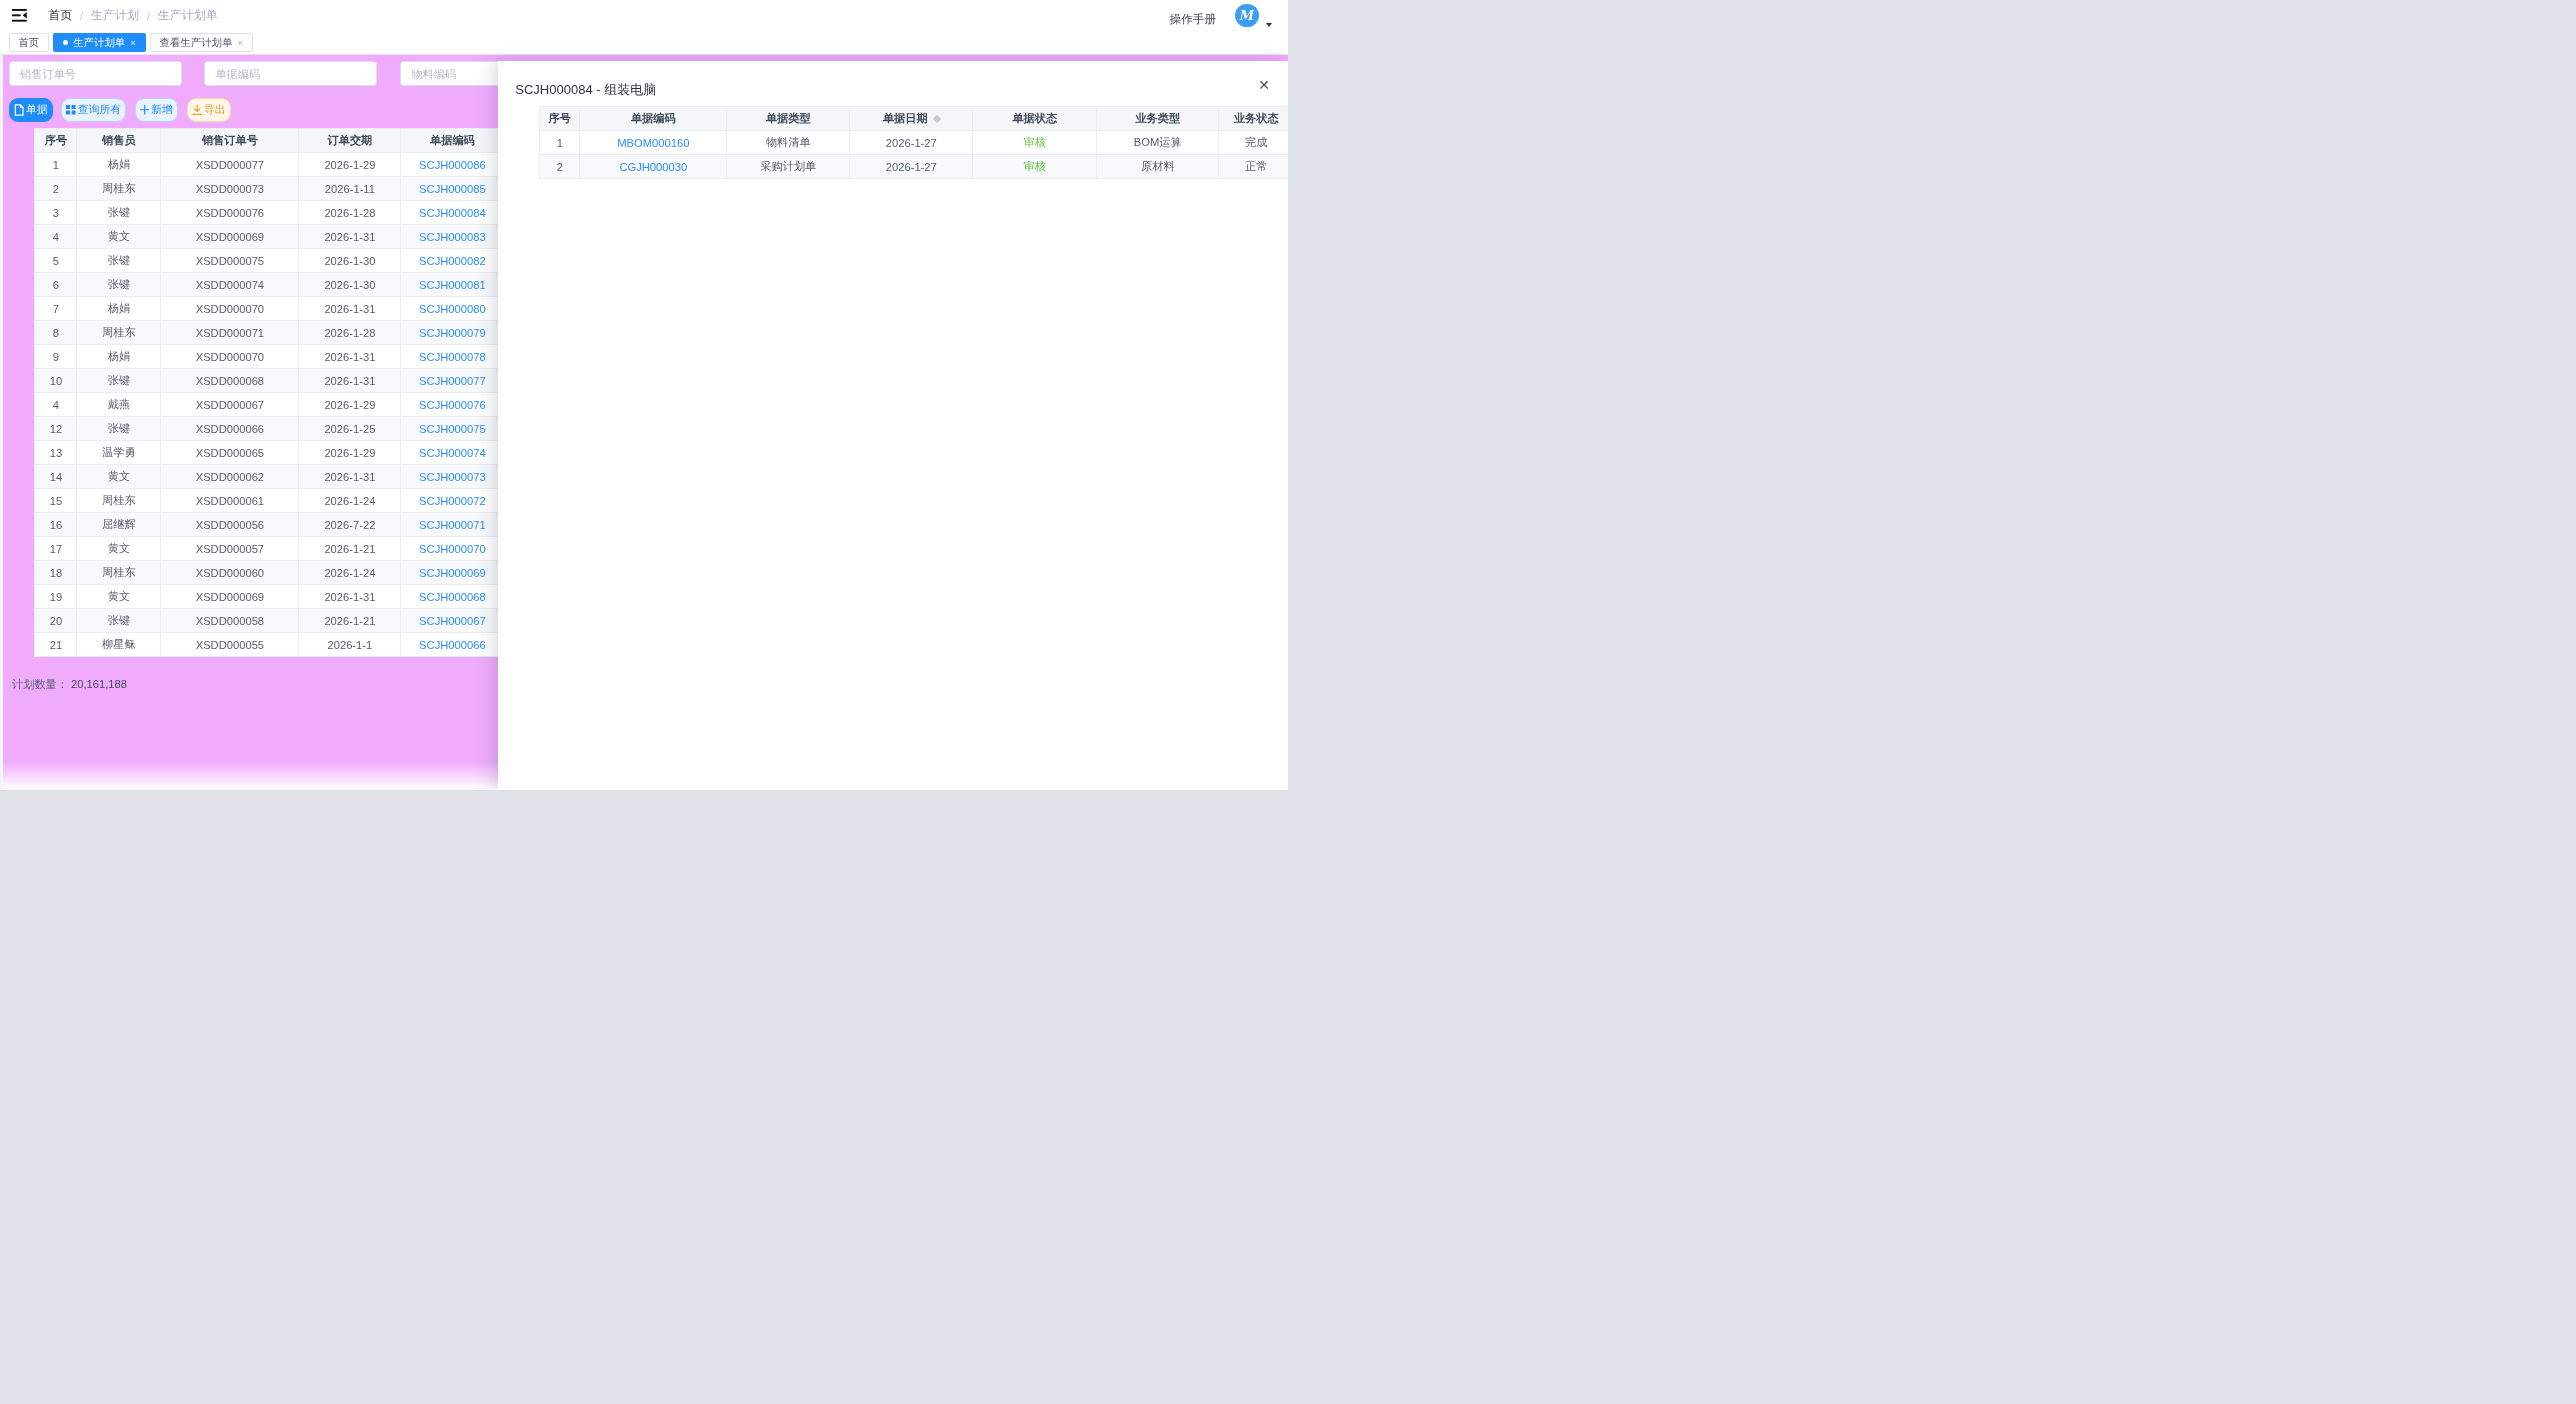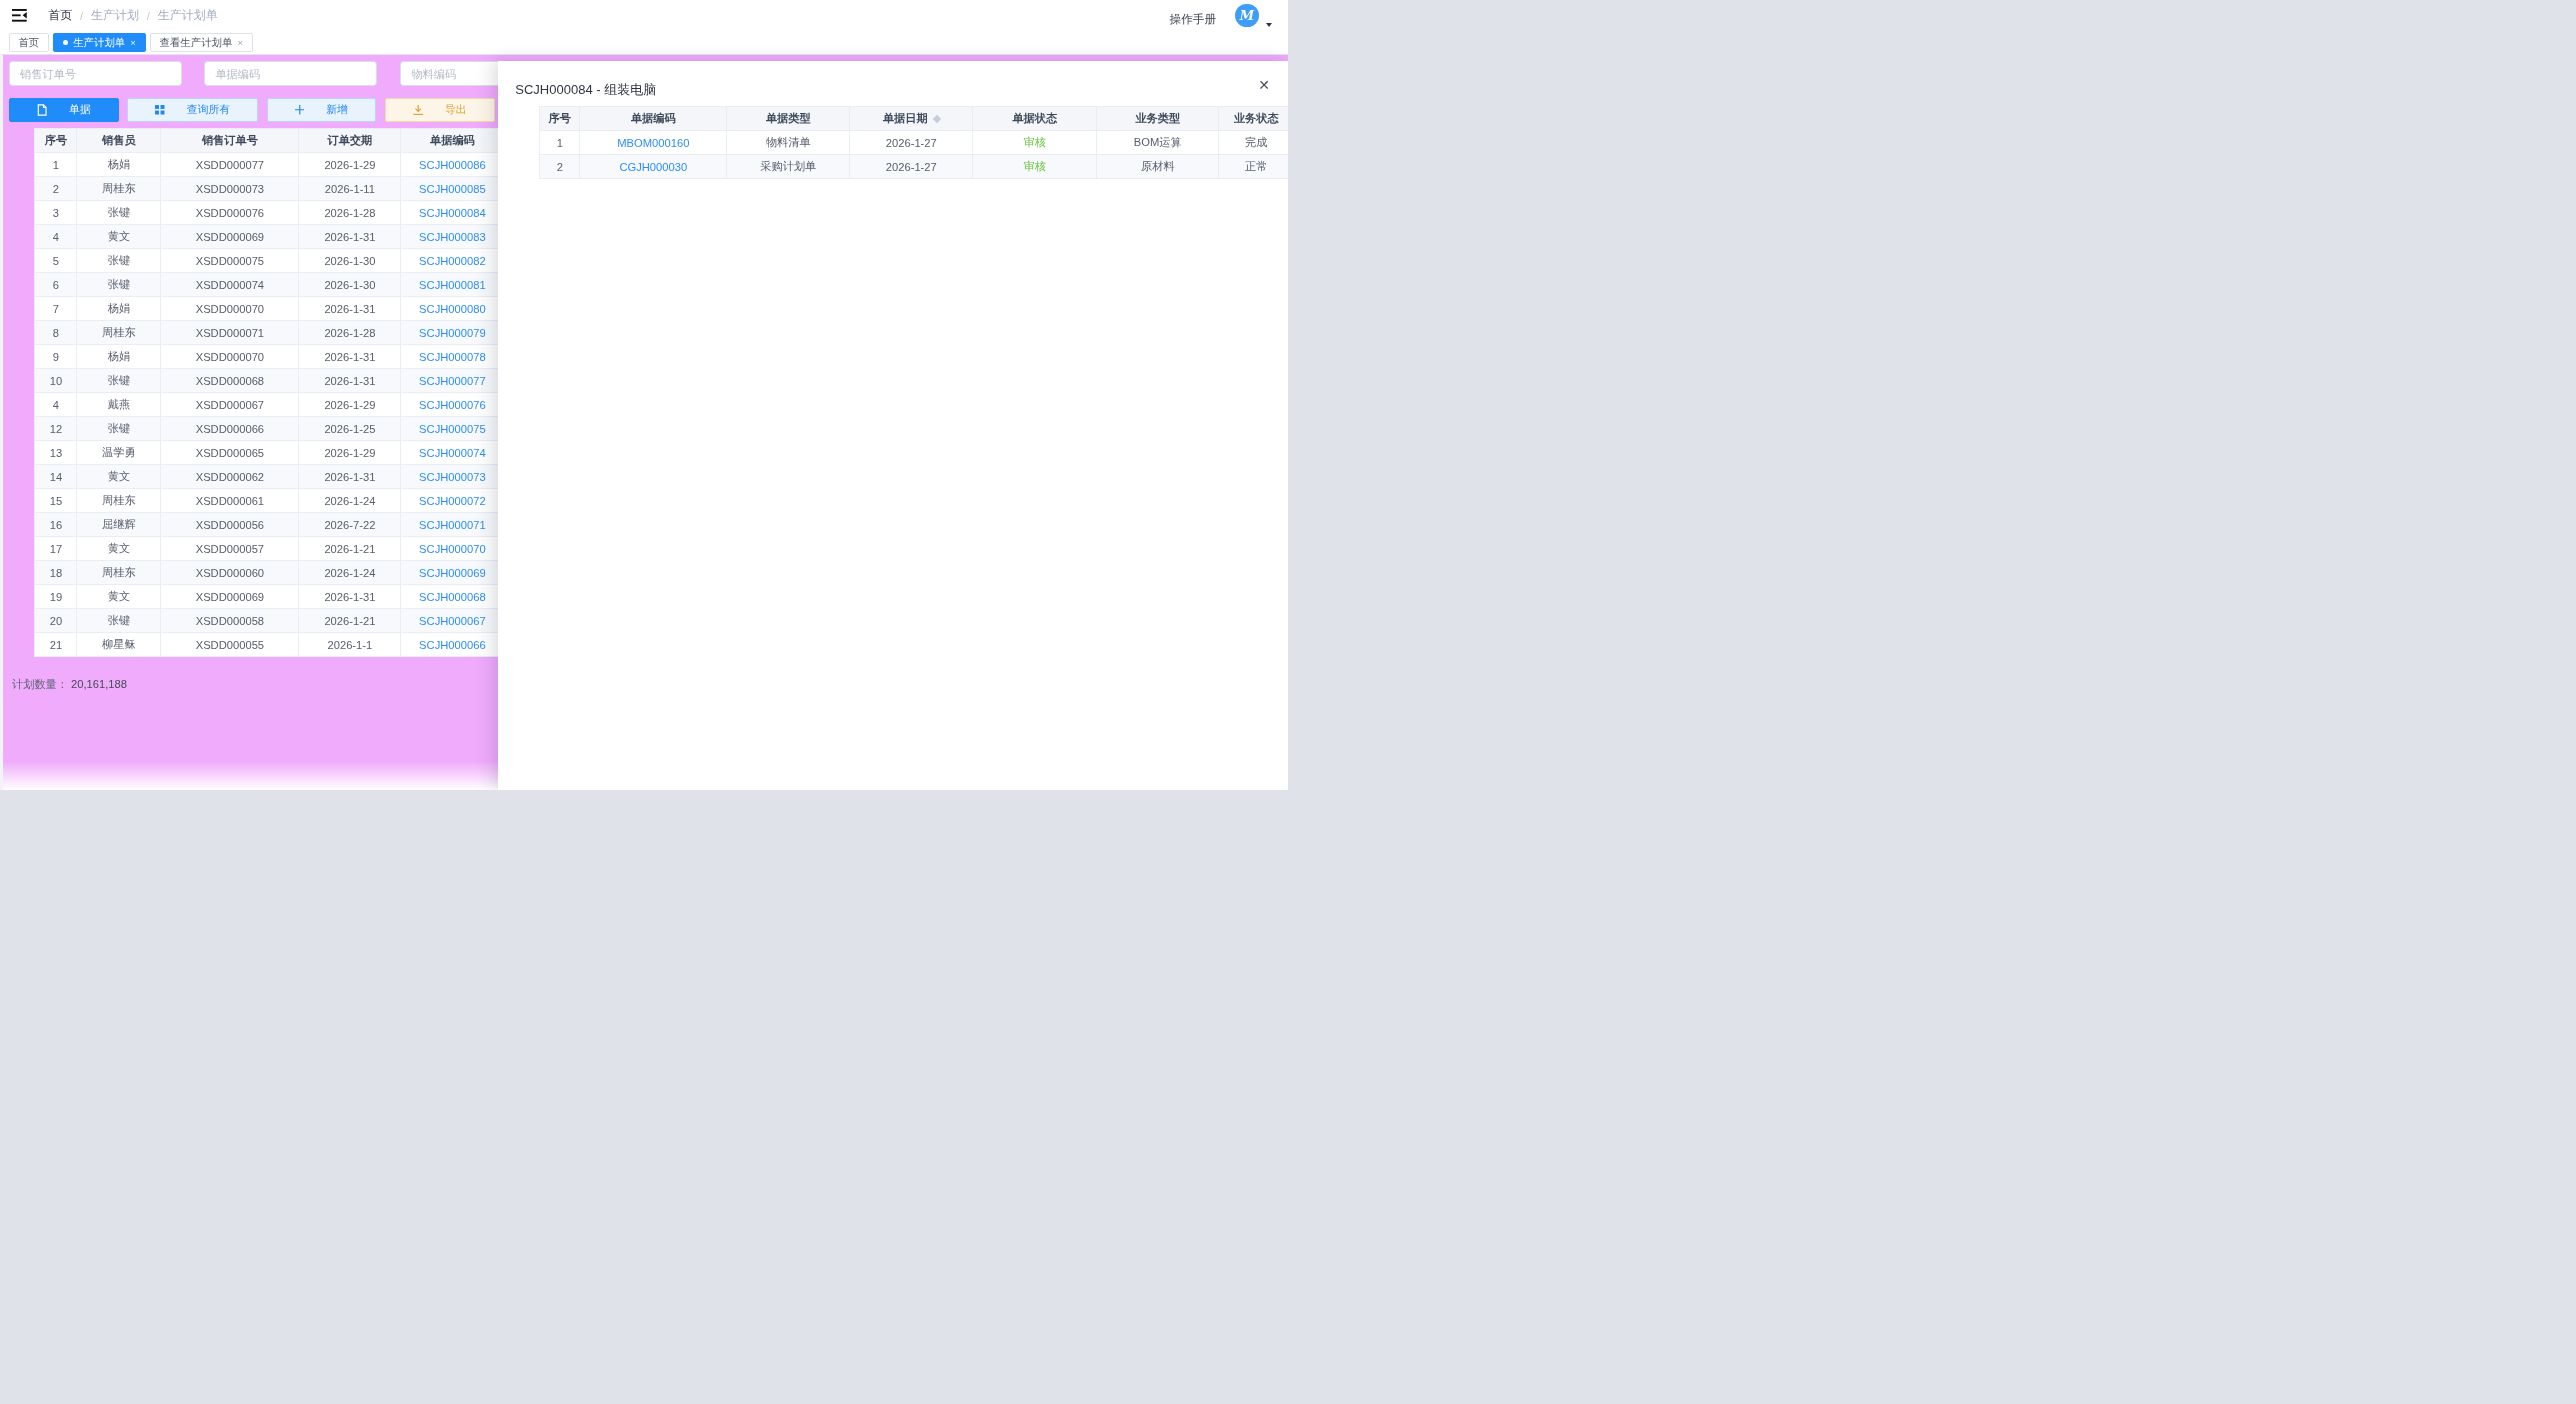--- a/index.html
+++ b/index.html
@@ -54,22 +54,22 @@
     position:absolute; top:61px; width:173px; height:25px; background:#fff;
     border:0.9px solid #d9dee8; border-radius:3.5px; padding:0 10.4px; font-size:11.2px;
     color:#49505e; outline:none; font-family:"Liberation Sans", sans-serif;
   }
   .filter-input::placeholder { color:#b3bac7; }
   .fi-1 { left:8.7px; } .fi-2 { left:204px; } .fi-3 { left:400px; }
 
   
   .toolbar { position:absolute; left:8.7px; top:98px; display:flex; gap:8.7px; z-index:5; }
   .btn {
-    height:24px; display:inline-flex; align-items:center; gap:22px; padding:0 27px;
-    border-radius:2px; font-size:10.8px; cursor:pointer; border:0.9px solid transparent;
+    height:24px; display:inline-flex; align-items:center; gap:2px; padding:0 4px;
+    border-radius:9px; font-size:10.8px; cursor:pointer; border:0.9px solid transparent;
     white-space:nowrap;
   }
   .btn svg { display:block; }
   .btn-primary { background:#1f8cf9; color:#fff; border-color:#1f8cf9; }
   .btn-lightblue { background:#e9f3fe; color:#2289f2; border-color:#b4d8fb; }
   .btn-yellow { background:#fdf6e8; color:#dfa232; border-color:#f4dda2; }
 
   
   table { border-collapse:collapse; background:#fff; table-layout:fixed;margin-left:24px; }
   th, td {

